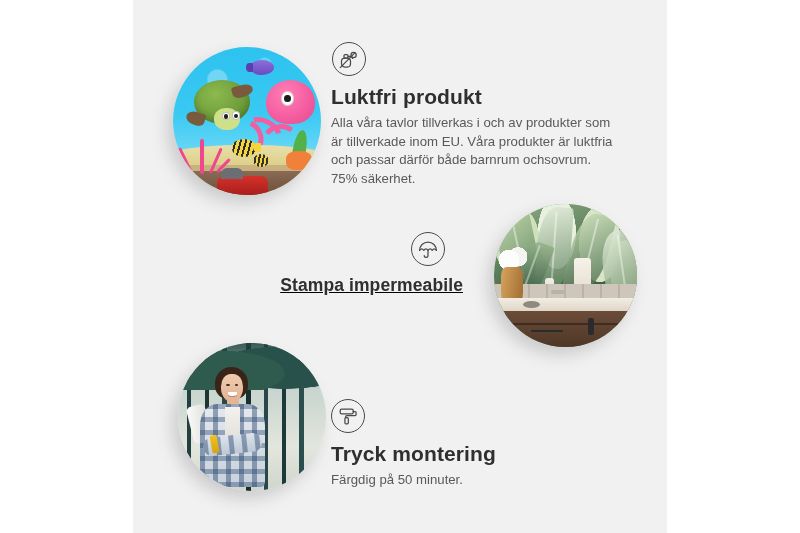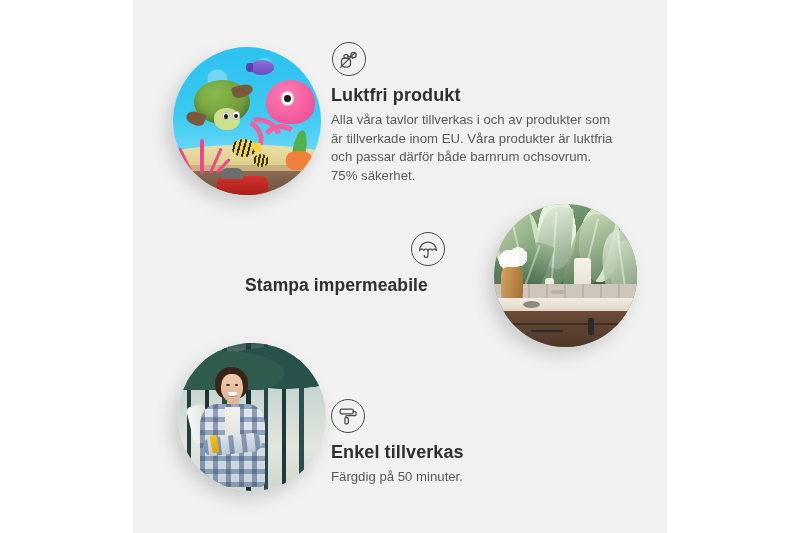--- a/index.html
+++ b/index.html
@@ -334,37 +334,37 @@
   .feature { position: absolute; }
   .f-icon {
     width: 34px; height: 34px;
     border: 1.6px solid #4a4a4a;
     border-radius: 50%;
     display: flex; align-items: center; justify-content: center;
     box-sizing: border-box;
   }
   .f-icon svg { display: block; }
   .f-title {
-    font-size: 18px;
+    font-size: 21px;
     font-weight: 700;
     color: #2f2f2f;
     margin: 9px 0 0 0;
     letter-spacing: .1px;
   }
   .f-body {
     font-size: 13.2px;
     line-height: 1.42;
     color: #59595b;
     margin: 5px 0 0 0;
   }
 
   #feature-1 { left: 331px; top: 42px; width: 290px; text-align: left; }
   #feature-1 .f-icon { margin-left: 1px; }
 
-  #feature-2 { left: 210px; top: 232px; width: 253px; text-align: center; }
+  #feature-2 { left: 210px; top: 232px; width: 253px; text-align: right; text-decoration: underline; }
   #feature-2 .f-icon { margin-left: auto; margin-right: 18px; }
   #feature-2 .f-title { font-size: 17.5px; }
 
   #feature-3 { left: 331px; top: 399px; width: 270px; text-align: left; }
 </style>
 </head>
 <body>
 
 <div id="stage">
 
@@ -482,17 +482,17 @@
   </div>
 
   <div class="feature" id="feature-3">
     <div class="f-icon">
       <svg width="24" height="24" viewBox="0 0 24 24" fill="none" stroke="#4a4a4a" stroke-width="1.25" stroke-linecap="round" stroke-linejoin="round">
         <rect x="4.2" y="5.2" width="13" height="4.6" rx="1.4"></rect>
         <path d="M17.2 7.5h1.9a1 1 0 0 1 1 1v2.1a1 1 0 0 1-1 1h-8.4a1 1 0 0 0-1 1v1.1"></path>
         <rect x="8.9" y="13.7" width="3.4" height="6.1" rx="1"></rect>
       </svg>
     </div>
-    <div class="f-title">Enkel tillverkas</div>
+    <div class="f-title">Tryck montering</div>
     <div class="f-body">Färgdig på 50 minuter.</div>
   </div>
 
 </div>
 
 </body></html>

